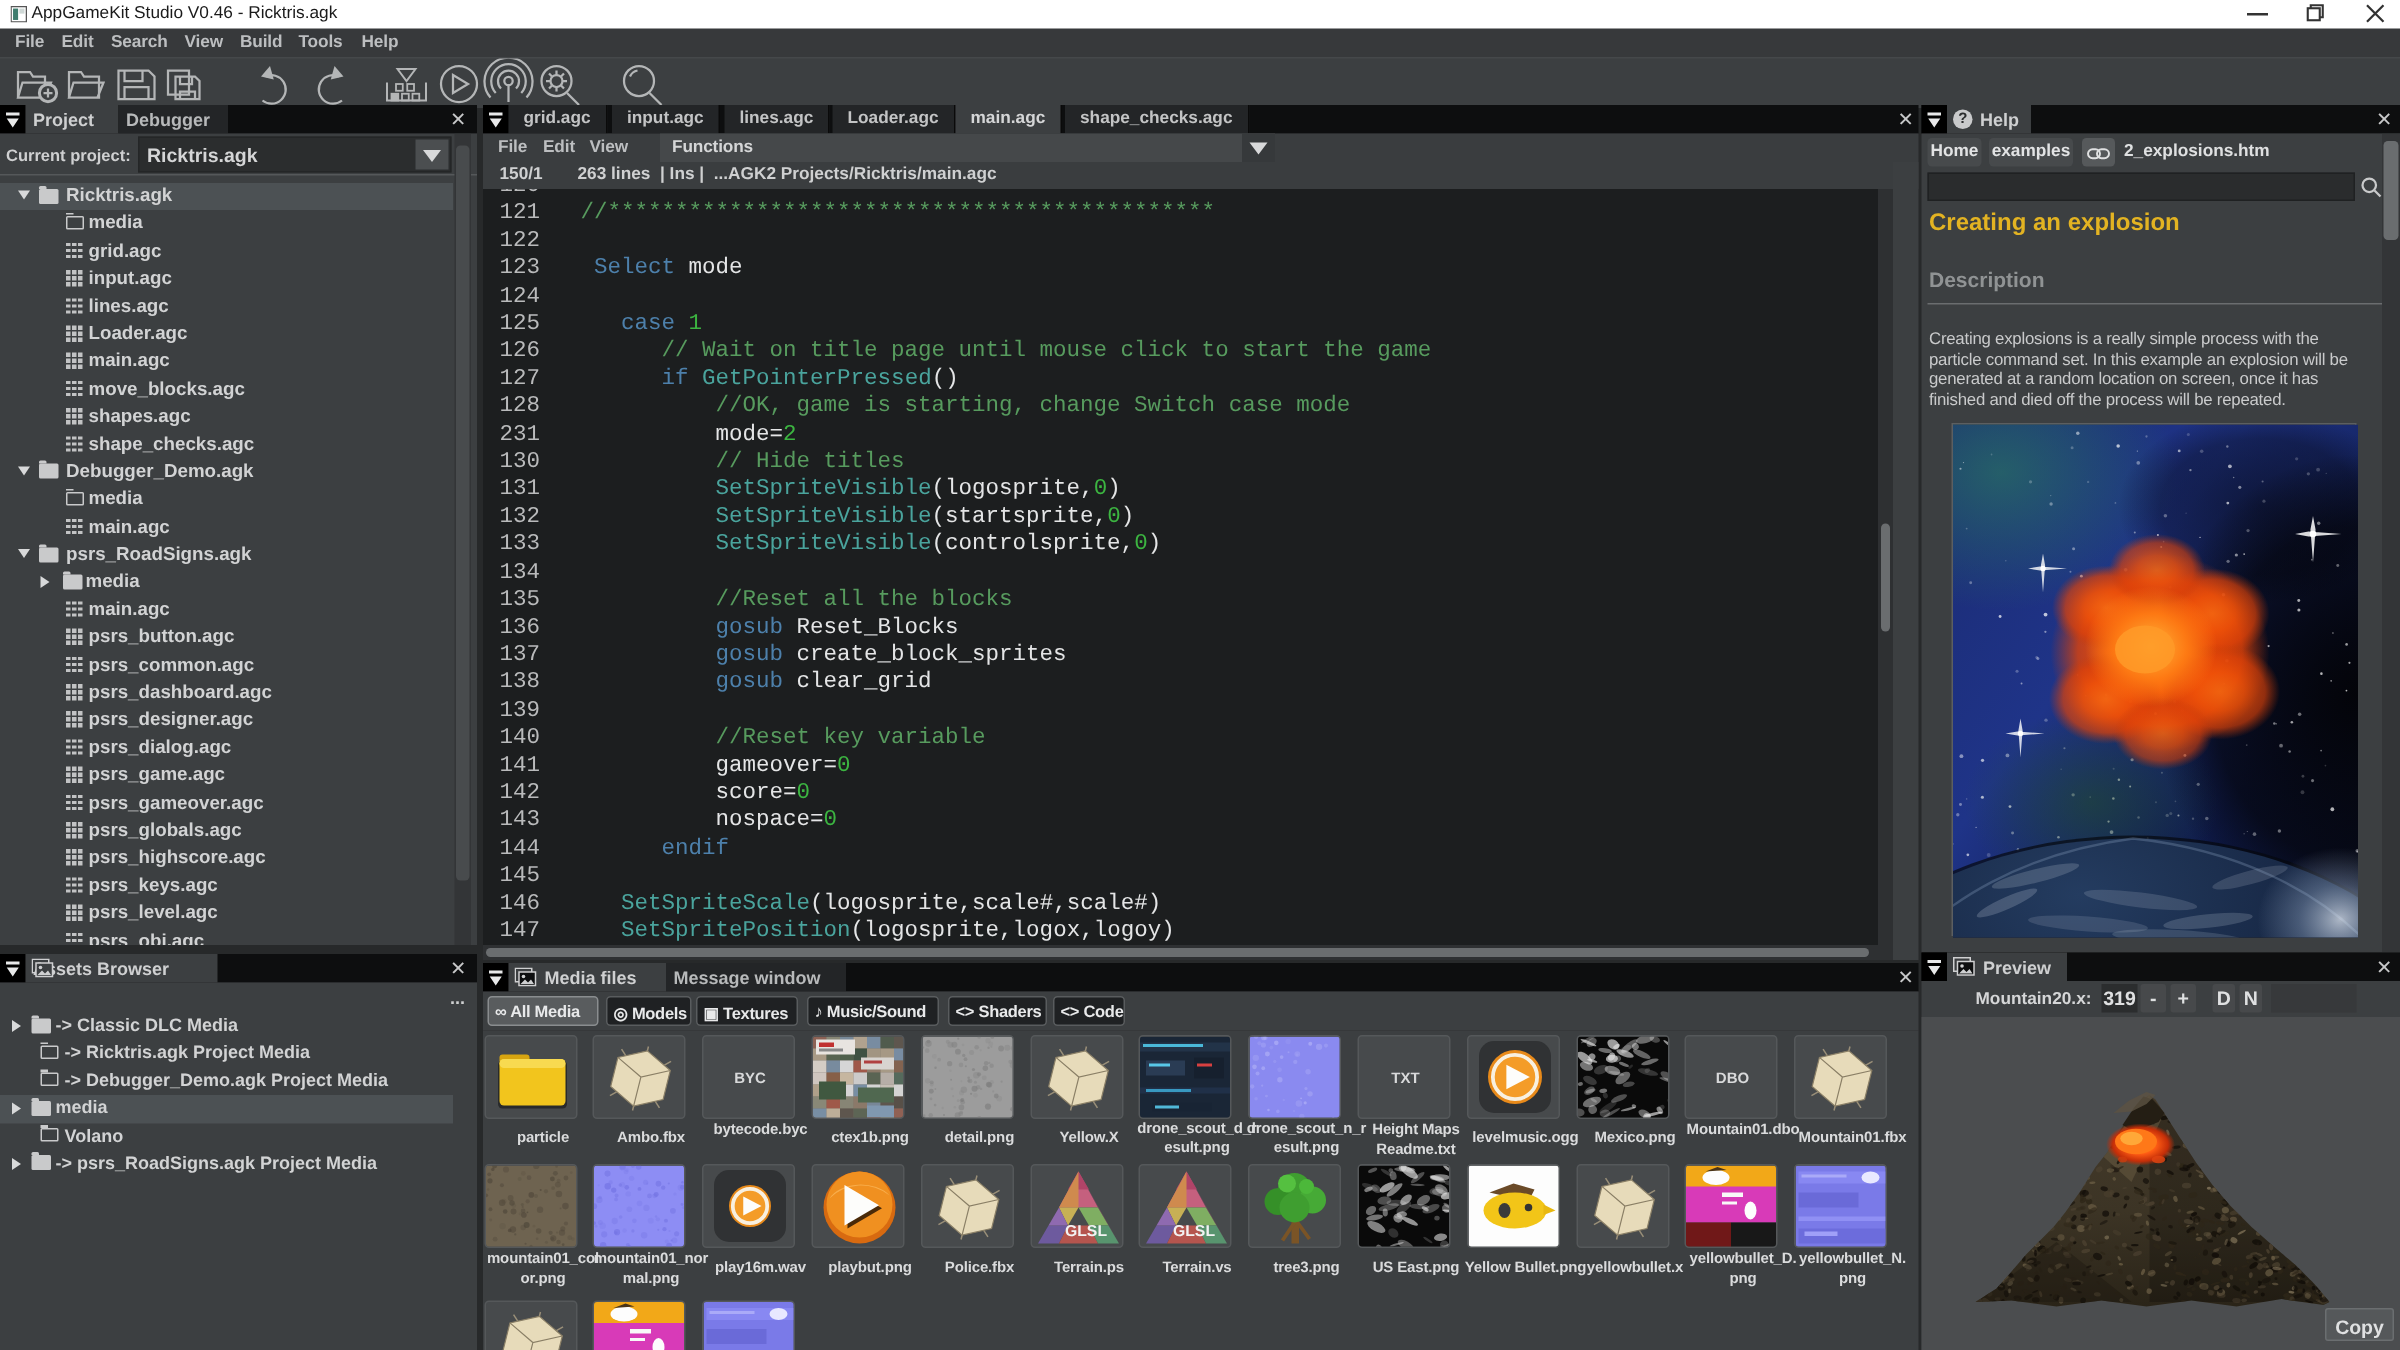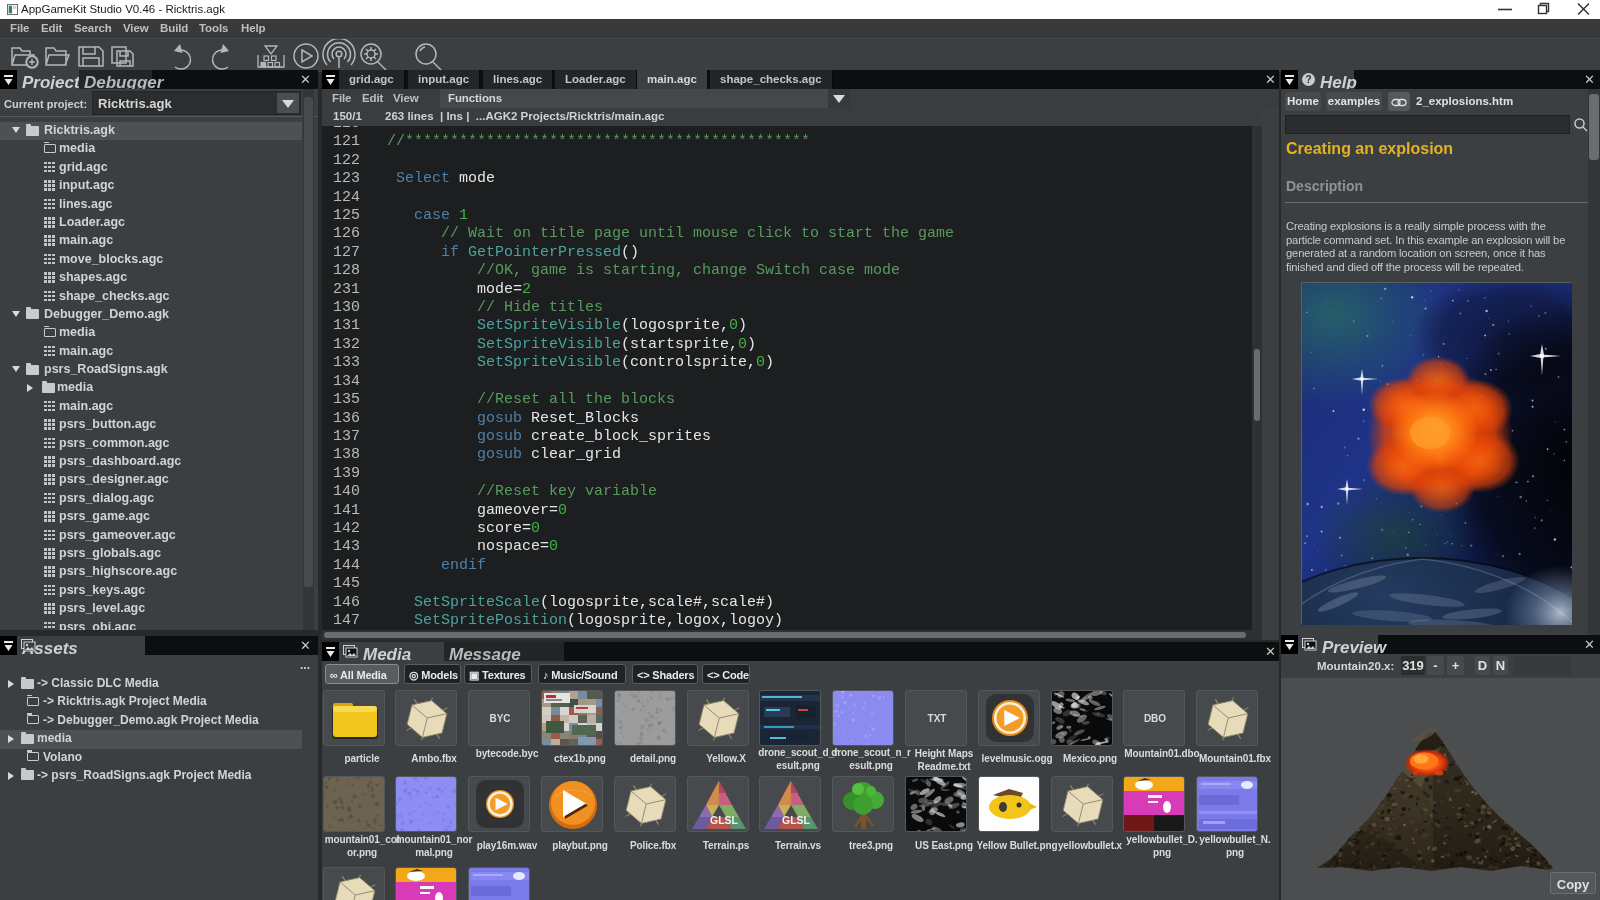--- a/index.html
+++ b/index.html
@@ -7,21 +7,21 @@
 .abs{position:absolute;}
 #app{position:relative;width:1600px;height:900px;}
 
 #titlebar{left:0;top:0;width:1600px;height:20px;background:#ffffff;color:#111;}
 #titlebar .ttl{position:absolute;left:21px;top:3px;font-size:11.5px;color:#1a1a1a;}
 #menubar{left:0;top:19px;width:1600px;height:19px;background:#37393b;}
 .mitem{position:absolute;top:3px;font-size:11.5px;font-weight:bold;color:#bcbec0;letter-spacing:-0.1px;}
 #toolbar{left:0;top:38px;width:1600px;height:34px;background:#3c3f41;border-top:1px solid #45484a;}
 
 .phead{position:absolute;height:19px;background:#0d0e0f;}
-.ptab{position:absolute;top:0;height:19px;font-size:17px;font-weight:bold;color:#cfd0d1;padding:3px 5px 0 5px;font-style:italic;}
+.ptab{position:absolute;top:0;height:19px;font-size:12px;font-weight:bold;color:#cfd0d1;padding:3px 5px 0 5px;}
 .ptab.sel{background:#3c3f41;}
 .ptab.unsel{background:#232527;color:#b7b9ba;}
 .collapse{position:absolute;left:0;top:0;width:17px;height:19px;background:#000;}
 .closex{position:absolute;top:2px;font-size:13px;color:#c7c8c9;font-weight:normal;}
 .pbody{position:absolute;background:#3c3f41;}
 
 #projbody{left:0;top:89px;width:318px;height:541px;background:#3c3f41;overflow:hidden;}
 .cprow{position:absolute;left:0;top:0;width:318px;height:26px;}
 .tree{position:absolute;left:0;top:33px;width:302px;}
 .trow{position:relative;height:18.4px;font-size:12.5px;font-weight:bold;color:#d2d3d4;white-space:nowrap;}

